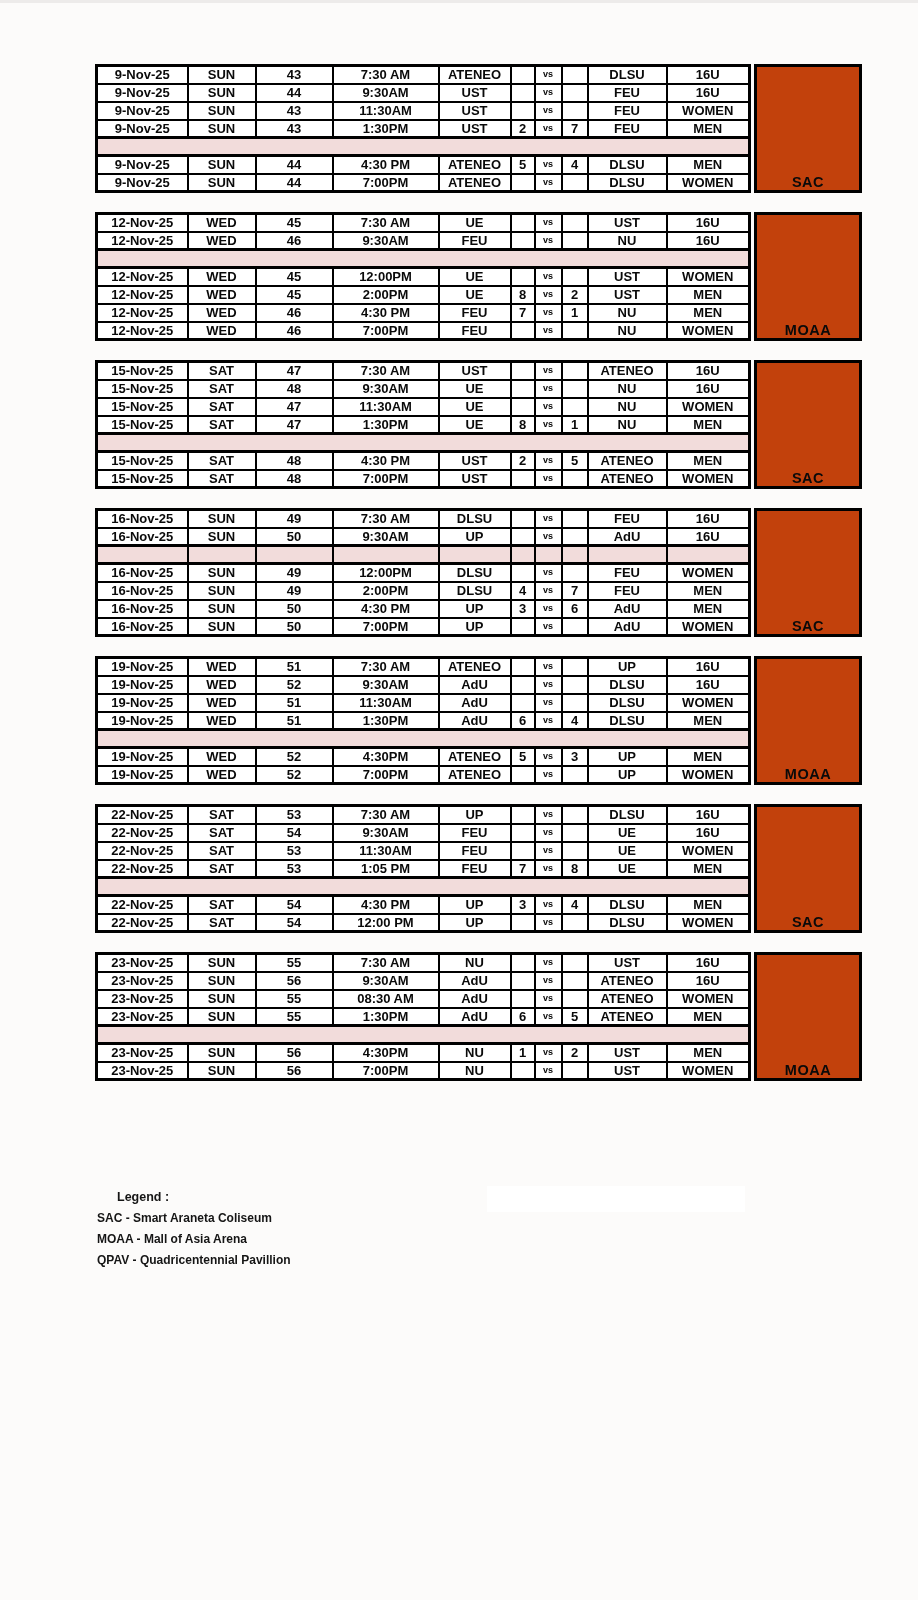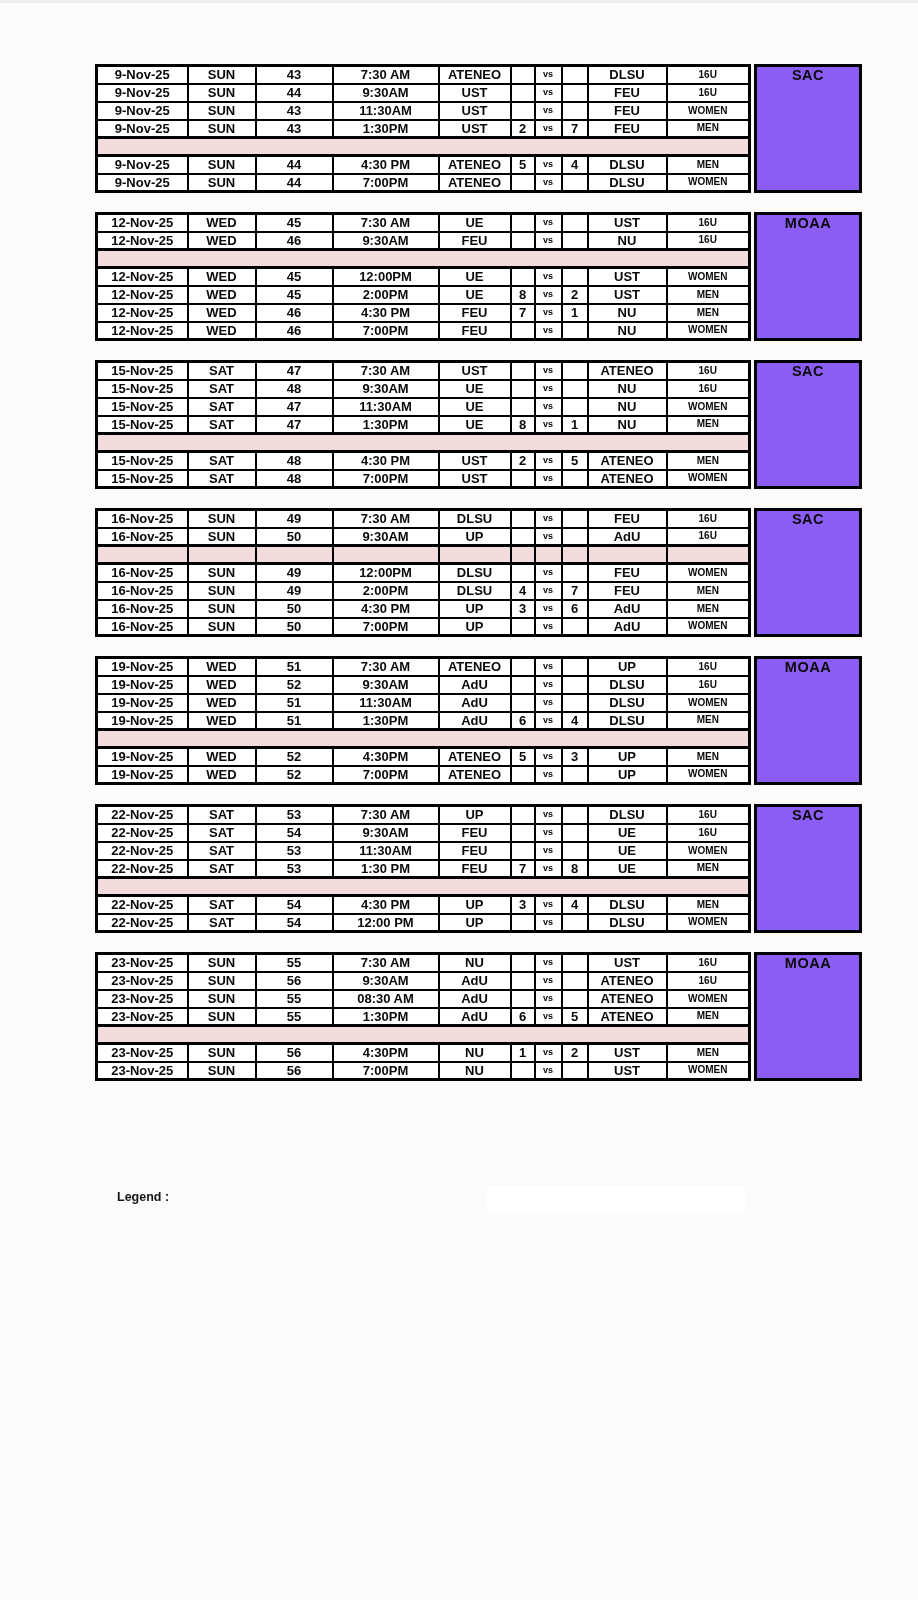--- a/index.html
+++ b/index.html
@@ -56,38 +56,38 @@
     line-height: 1;
     color: var(--text);
     white-space: nowrap;
     overflow: hidden;
     background: #ffffff;
   }
   table.sched td.c-vs {
     font-size: 9px;
     padding: 0;
   }
-  table.sched td.c-div { font-size: 10px; }
+  table.sched td.c-div { font-size: 13px; }
   tr.separator td {
     background: var(--pink);
     border-top: 3px solid var(--border);
     border-bottom: 3px solid var(--border);
     height: 18px;
   }
   tr.separator.merged td {
     border-left: 3px solid var(--border);
     border-right: 3px solid var(--border);
   }
   .venue-box {
     width: 108px;
     margin-left: 3px;
     border: 3px solid var(--border);
-    background: #8b5cf6;
+    background: #c2410c;
     display: flex;
-    align-items: flex-start;
+    align-items: flex-end;
     justify-content: center;
   }
   .venue-label {
     font-weight: 700;
     font-size: 14.5px;
     color: var(--text);
     letter-spacing: 0.5px;
   }
   .legend {
     position: absolute;
@@ -681,21 +681,21 @@
     <td class="c-vs">vs</td>
     <td class="c-score2"></td>
     <td class="c-team2">UE</td>
     <td class="c-div">WOMEN</td>
   </tr>
 
   <tr>
     <td class="c-date">22-Nov-25</td>
     <td class="c-day">SAT</td>
     <td class="c-game">53</td>
-    <td class="c-time">1:30 PM</td>
+    <td class="c-time">1:05 PM</td>
     <td class="c-team1">FEU</td>
     <td class="c-score1">7</td>
     <td class="c-vs">vs</td>
     <td class="c-score2">8</td>
     <td class="c-team2">UE</td>
     <td class="c-div">MEN</td>
   </tr>
 <tr class="separator merged">
               <td colspan="10"></td>
             </tr>
@@ -828,14 +828,21 @@
 </tbody>
     </table>
     <div class="venue-box">
       <span class="venue-label">MOAA</span>
     </div>
   </div>
 </div>
 
   <div class="legend">
     <div class="legend-title">Legend :</div>
+    <div class="legend-items" id="legend-items">
+  <div class="legend-item">SAC - Smart Araneta Coliseum</div>
+
+  <div class="legend-item">MOAA - Mall of Asia Arena</div>
+
+  <div class="legend-item">QPAV - Quadricentennial Pavillion</div>
+</div>
   </div>
 </div>
 
 </body></html>

